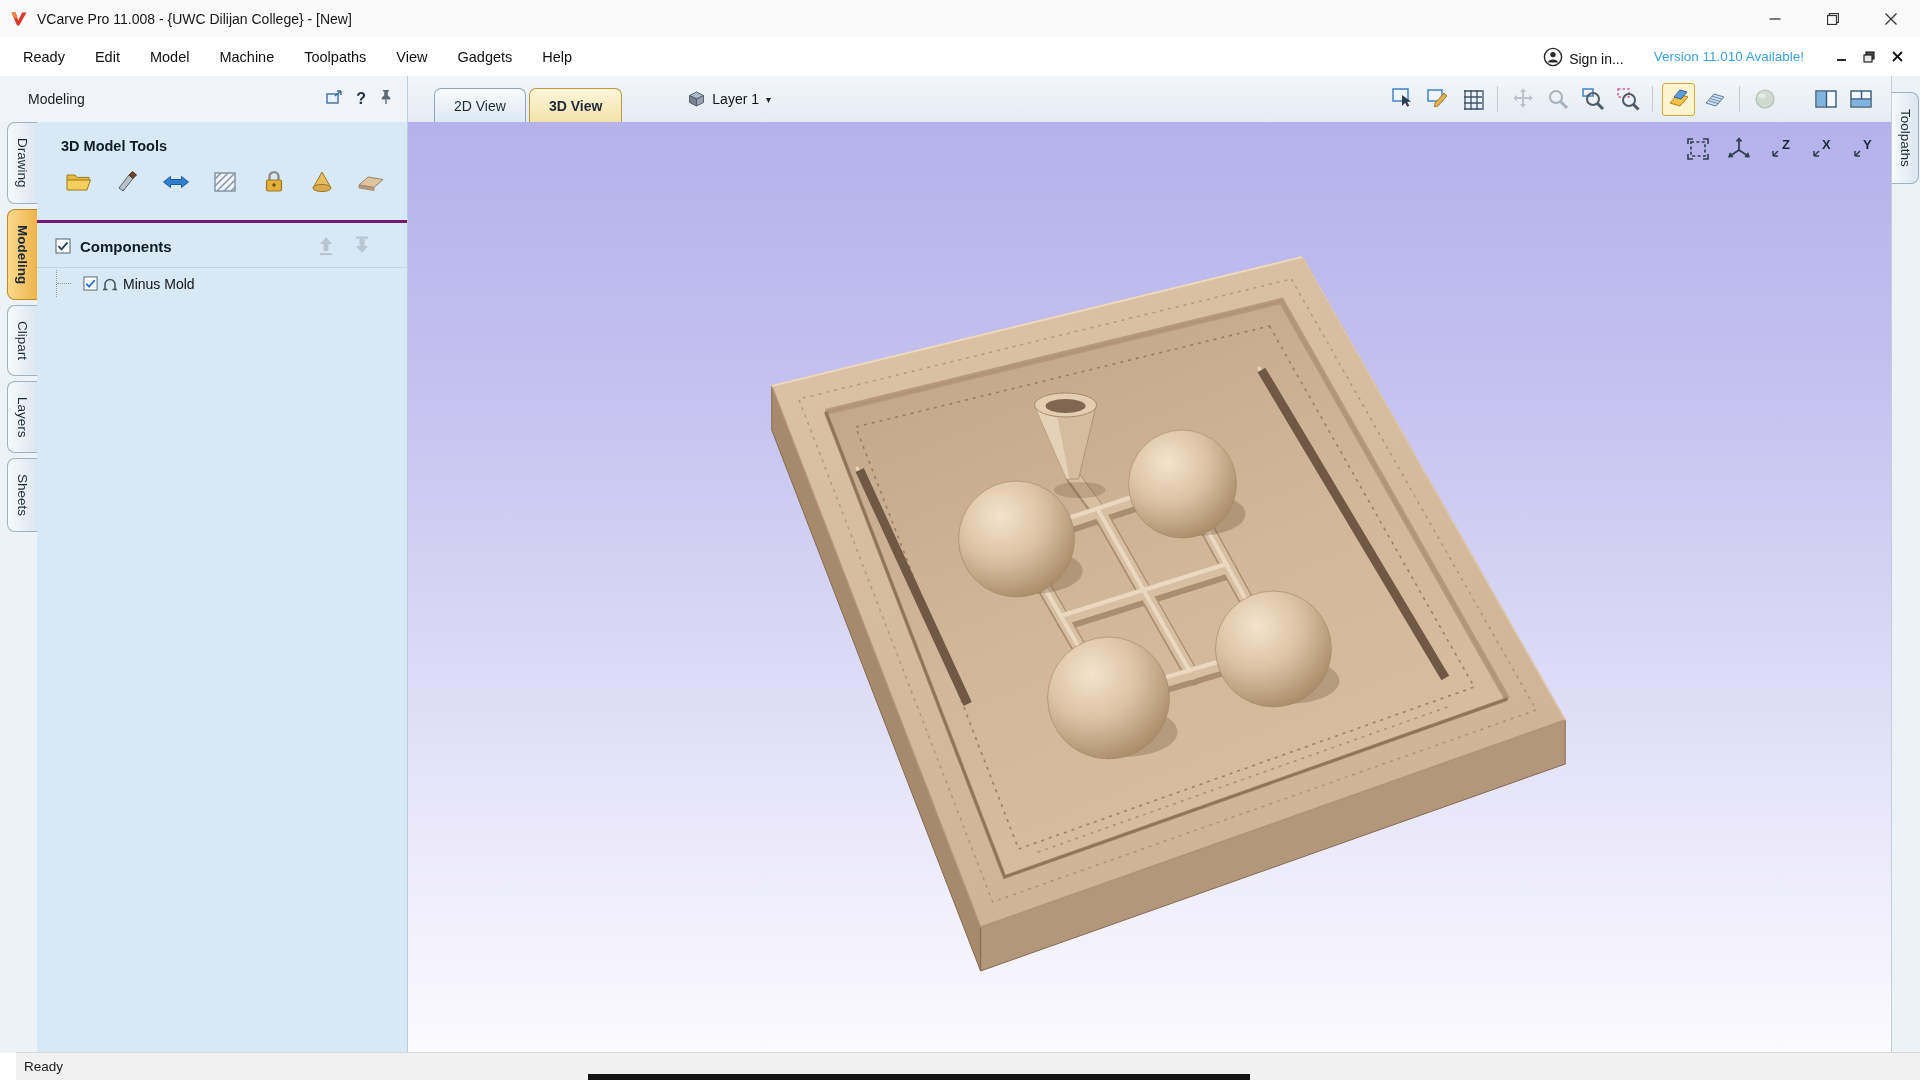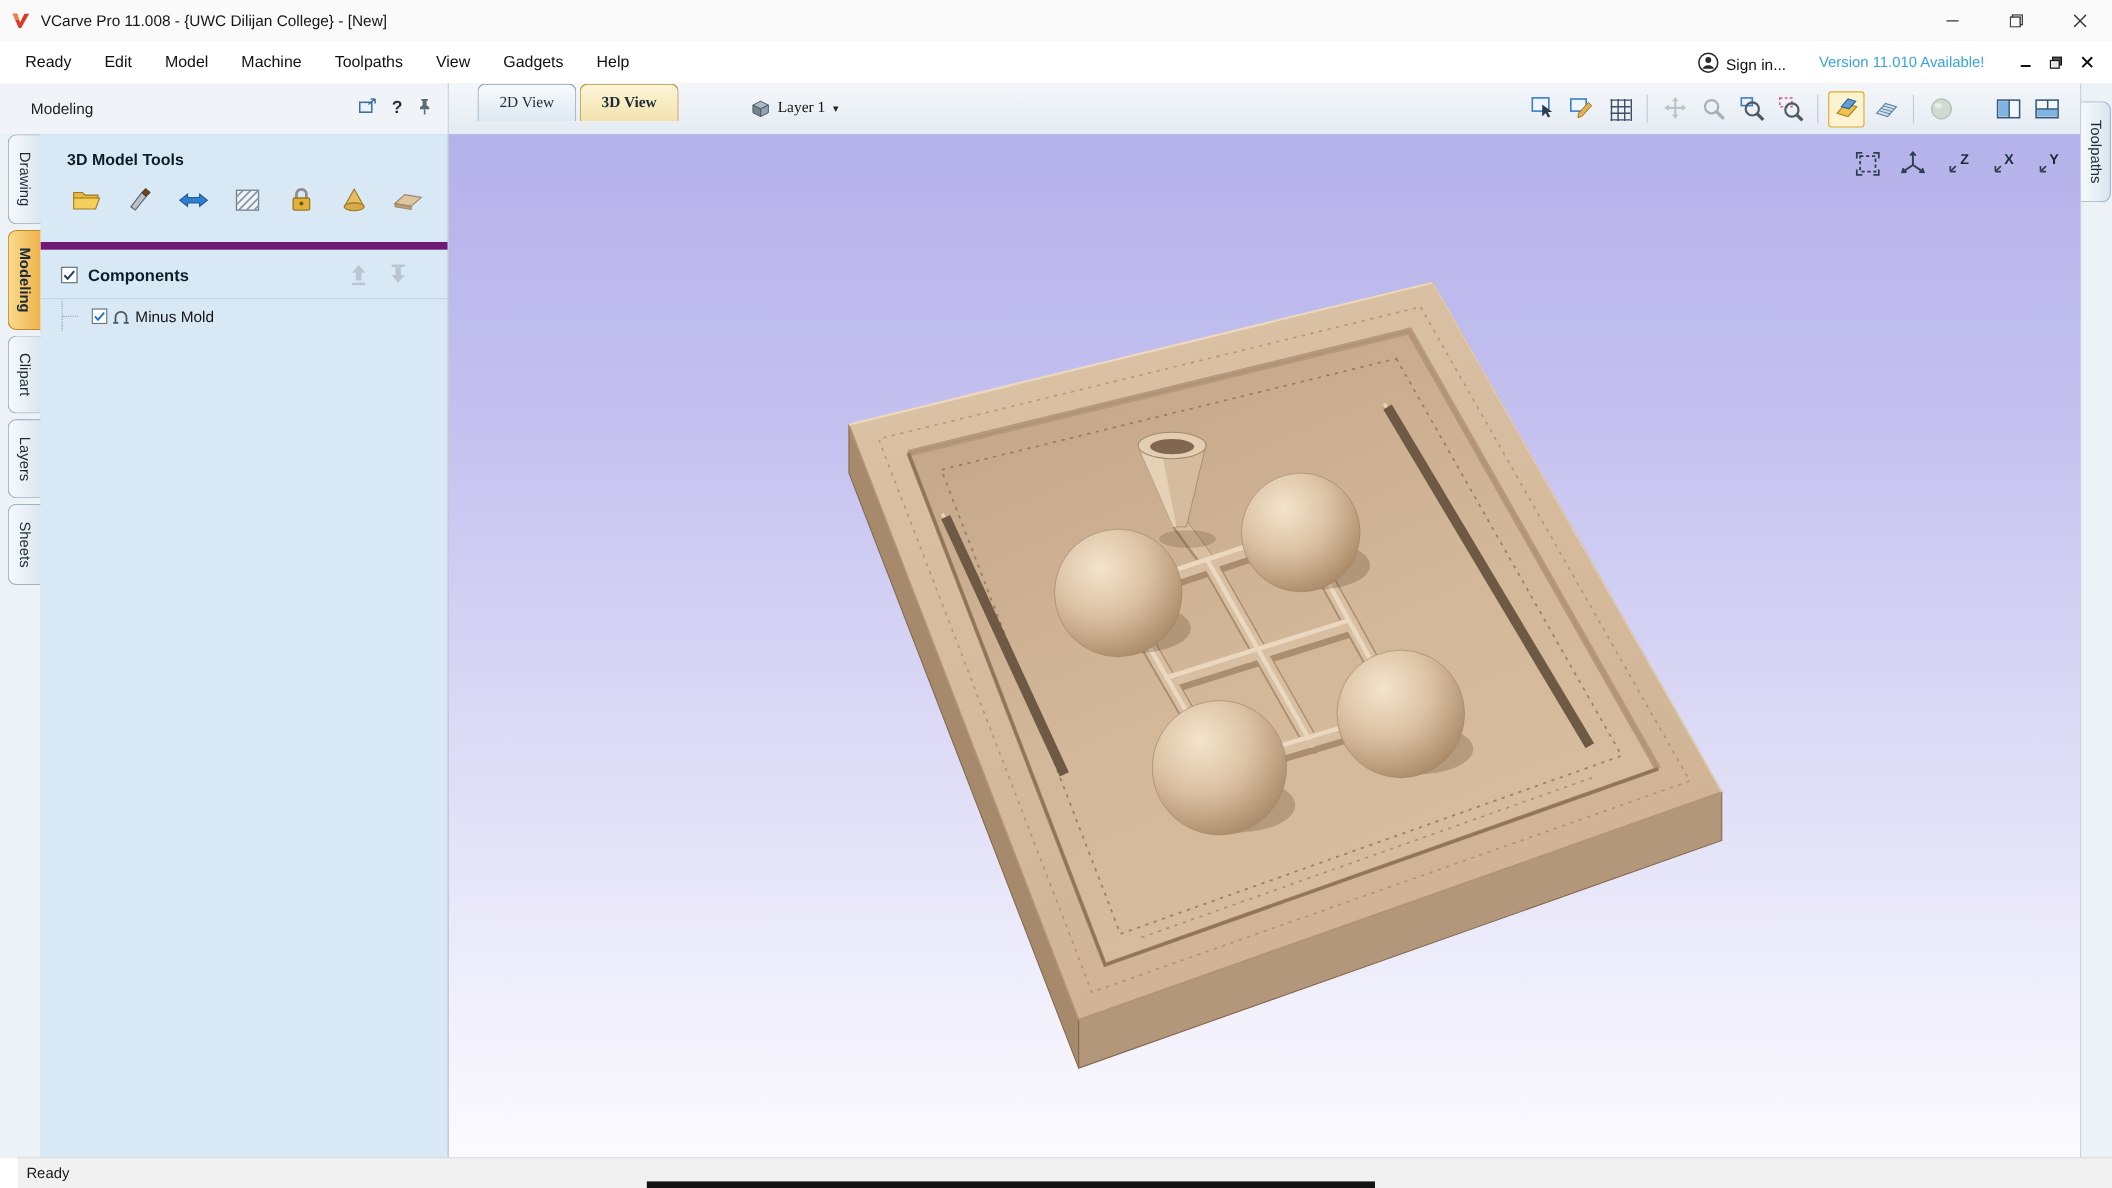--- a/index.html
+++ b/index.html
@@ -22,21 +22,21 @@
   .version-link{color:#38a3dc;font-size:13.5px;margin:0 26px 0 30px;}
   .mdi-btn{width:22px;height:22px;display:flex;align-items:center;justify-content:center;margin-right:6px;}
   
   .panel-header{position:absolute;left:0;top:76px;width:407px;height:46px;background:#f0f4f8;
                 border-bottom:1px solid #c9d5e0;display:flex;align-items:center;}
   .panel-header-title{margin-left:28px;font-size:14px;color:#1c1c1c;}
   .panel-header-icons{margin-left:auto;margin-right:14px;display:flex;align-items:center;gap:13px;}
   .help-q{font-size:16px;font-weight:bold;color:#24313e;}
   .view-header{position:absolute;left:407px;top:76px;right:28px;height:46px;
                background:linear-gradient(#f4f7fa,#e4ebf2);border-bottom:1px solid #b7c4d0;
-               border-left:1px solid #c0cdd8;display:flex;align-items:flex-start;font-family:Liberation Serif, serif;}
+               border-left:1px solid #c0cdd8;display:flex;align-items:flex-end;}
   .vtabs{margin-left:26px;display:flex;gap:3px;}
   .vtab{height:33px;padding:0 19px;display:flex;align-items:center;font-size:14px;color:#1d2a38;
         border:1px solid #8ea5b9;border-bottom:none;border-radius:7px 7px 0 0;
         background:linear-gradient(#f8fbfd,#dde8f1);}
   .vtab.active{background:linear-gradient(#fdf5d9,#f2e2ac);border-color:#bf973c;font-weight:bold;}
   .layer-select{align-self:center;margin-left:66px;display:flex;align-items:center;gap:7px;
                 font-size:14px;color:#111;}
   .layer-caret{font-size:10px;color:#222;}
   .main-toolbar{margin-left:auto;align-self:center;display:flex;align-items:center;margin-right:14px;}
   .tb-icon{width:31px;height:31px;display:flex;align-items:center;justify-content:center;border-radius:3px;margin:0 2px;}
@@ -57,21 +57,21 @@
           font-size:13.5px;color:#1b2a39;background:linear-gradient(90deg,#f7fafc,#dbe6ef);
           border:1px solid #9cb2c5;border-left:none;border-radius:0 8px 8px 0;}
   
   .left-panel{position:absolute;left:37px;top:122px;width:370px;bottom:27px;background:#d8e8f5;
               border-right:1px solid #aebecb;}
   .tools-section{padding:16px 18px 12px 24px;}
   .tools-title{font-weight:bold;font-size:14.5px;color:#0e1c2a;margin-bottom:12px;}
   .tools-row{display:flex;gap:13px;align-items:center;}
   .tool-btn{width:36px;height:32px;display:flex;align-items:center;justify-content:center;border-radius:3px;}
   .components-header{display:flex;align-items:center;padding:11px 27px 9px 18px;margin-top:10px;
-                     border-top:7px solid #701a75;}
+                     border-top:3px solid #701a75;}
   .components-title{font-weight:bold;font-size:15px;color:#0e1c2a;margin-left:9px;}
   .updown{margin-left:auto;display:flex;gap:12px;margin-right:6px;}
   .ud-btn{width:24px;height:24px;display:flex;align-items:center;justify-content:center;}
   .tree{padding:2px 0 0 14px;font-size:14px;border-top:1px solid #c4d4e2;}
   .tree-row{display:flex;align-items:center;height:27px;}
   .tree-label-root{color:#1a4fb0;font-weight:bold;margin-left:5px;}
   .tree-label{color:#141414;margin-left:5px;}
   .tree-indent{width:22px;height:100%;border-left:1px dotted #8ba0b2;margin-left:5px;position:relative;}
   .tree-indent::after{content:"";position:absolute;left:0;top:13px;width:14px;border-top:1px dotted #8ba0b2;}
   .gap4{width:4px;}

